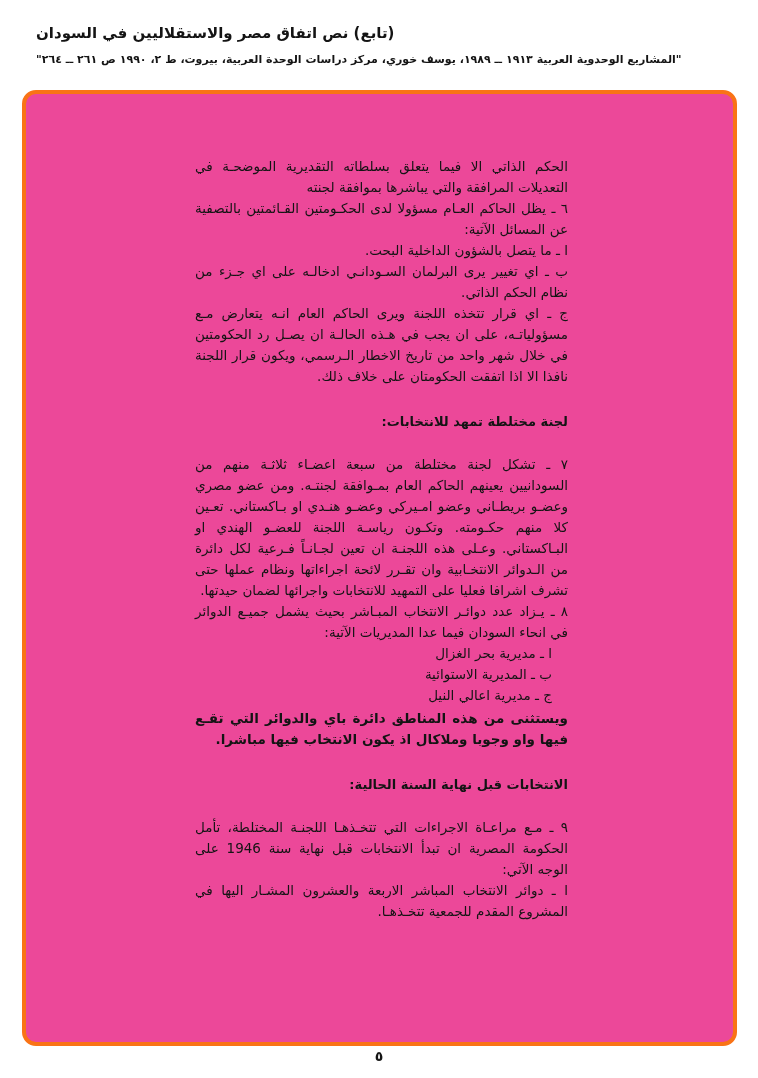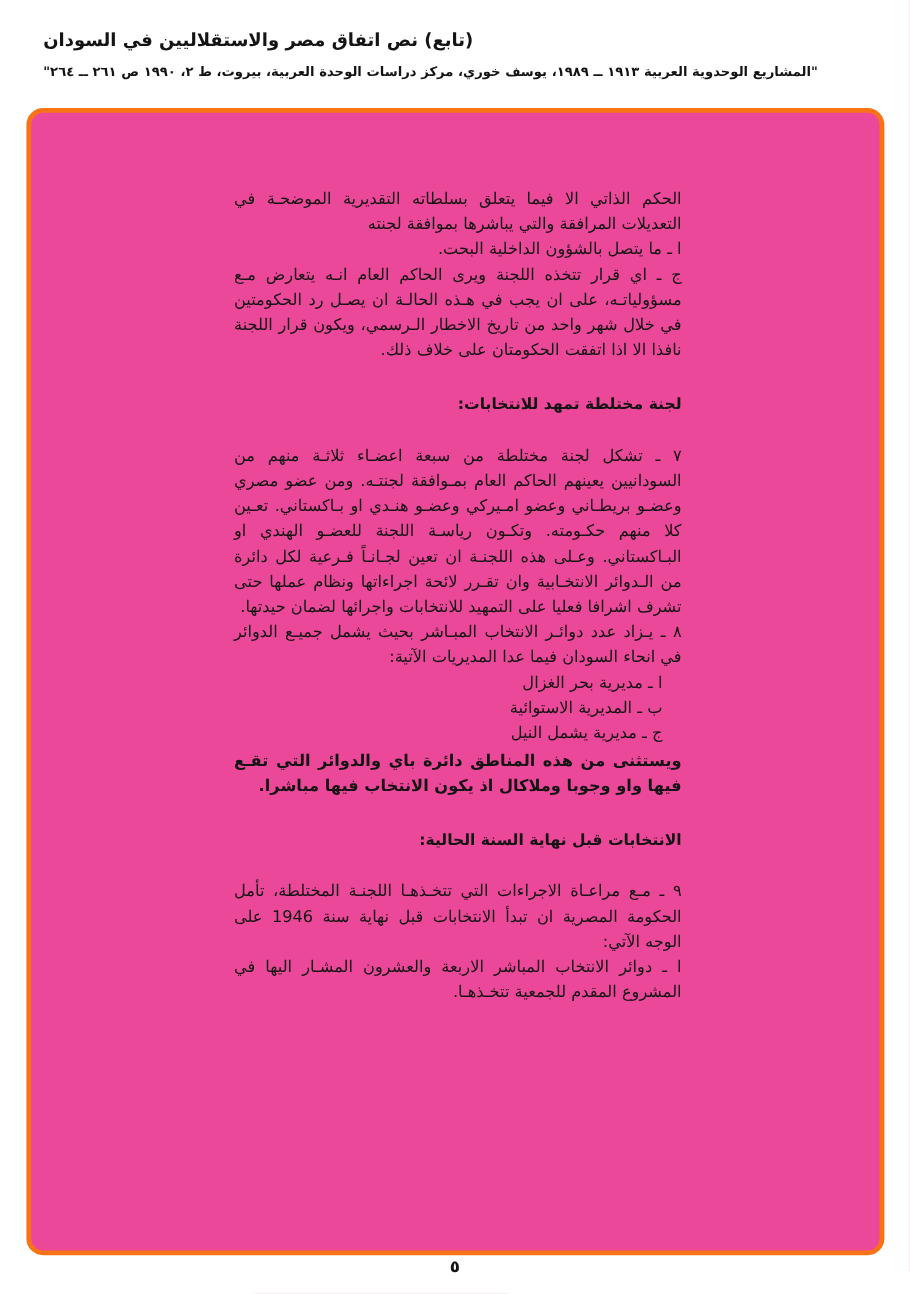--- a/index.html
+++ b/index.html
@@ -88,30 +88,32 @@
   <div class="header" dir="rtl">
     <div class="title">(تابع) نص اتفاق مصر والاستقلاليين في السودان</div>
     <div class="citation">"المشاريع الوحدوية العربية ١٩١٣ ــ ١٩٨٩، يوسف خوري، مركز دراسات الوحدة العربية، بيروت، ط ٢، ١٩٩٠ ص ٢٦١ ــ ٢٦٤"</div>
   </div>
 
   <div class="frame">
     <div class="content" dir="rtl">
 
       <p class="para">الحكم الذاتي الا فيما يتعلق بسلطاته التقديرية الموضحـة في التعديلات المرافقة والتي يباشرها بموافقة لجنته</p>
 
+      <p class="para">٦ ـ يظل الحاكم العـام مسؤولا لدى الحكـومتين القـائمتين بالتصفية عن المسائل الآتية:</p>
       <p class="para">ا ـ ما يتصل بالشؤون الداخلية البحت.</p>
+      <p class="para">ب ـ اي تغيير يرى البرلمان السـودانـي ادخالـه على اي جـزء من نظام الحكم الذاتي.</p>
       <p class="para">ج ـ اي قرار تتخذه اللجنة ويرى الحاكم العام انـه يتعارض مـع مسؤولياتـه، على ان يجب في هـذه الحالـة ان يصـل رد الحكومتين في خلال شهر واحد من تاريخ الاخطار الـرسمي، ويكون قرار اللجنة نافذا الا اذا اتفقت الحكومتان على خلاف ذلك.</p>
 
       <h2 class="heading">لجنة مختلطة تمهد للانتخابات:</h2>
 
       <p class="para">٧ ـ تشكل لجنة مختلطة من سبعة اعضـاء ثلاثـة منهم من السودانيين يعينهم الحاكم العام بمـوافقة لجنتـه. ومن عضو مصري وعضـو بريطـاني وعضو امـيركي وعضـو هنـدي او بـاكستاني. تعـين كلا منهم حكـومته. وتكـون رياسـة اللجنة للعضـو الهندي او البـاكستاني. وعـلى هذه اللجنـة ان تعين لجـانـاً فـرعية لكل دائرة من الـدوائر الانتخـابية وان تقـرر لائحة اجراءاتها ونظام عملها حتى تشرف اشرافا فعليا على التمهيد للانتخابات واجرائها لضمان حيدتها.</p>
       <p class="para">٨ ـ يـزاد عدد دوائـر الانتخاب المبـاشر بحيث يشمل جميـع الدوائر في انحاء السودان فيما عدا المديريات الآتية:</p>
       <p class="para indented">ا ـ مديرية بحر الغزال</p>
       <p class="para indented">ب ـ المديرية الاستوائية</p>
-      <p class="para indented">ج ـ مديرية يشمل النيل</p>
+      <p class="para indented">ج ـ مديرية اعالي النيل</p>
 
       <p class="para spaced">ويستثنى من هذه المناطق دائرة باي والدوائر التي تقـع فيها واو وجوبا وملاكال اذ يكون الانتخاب فيها مباشرا.</p>
 
       <h2 class="heading">الانتخابات قبل نهاية السنة الحالية:</h2>
 
       <p class="para">٩ ـ مـع مراعـاة الاجراءات التي تتخـذهـا اللجنـة المختلطة، تأمل الحكومة المصرية ان تبدأ الانتخابات قبل نهاية سنة 1946 على الوجه الآتي:</p>
       <p class="para">ا ـ دوائر الانتخاب المباشر الاربعة والعشرون المشـار اليها في المشروع المقدم للجمعية تتخـذهـا.</p>
 
     </div>
   </div>

